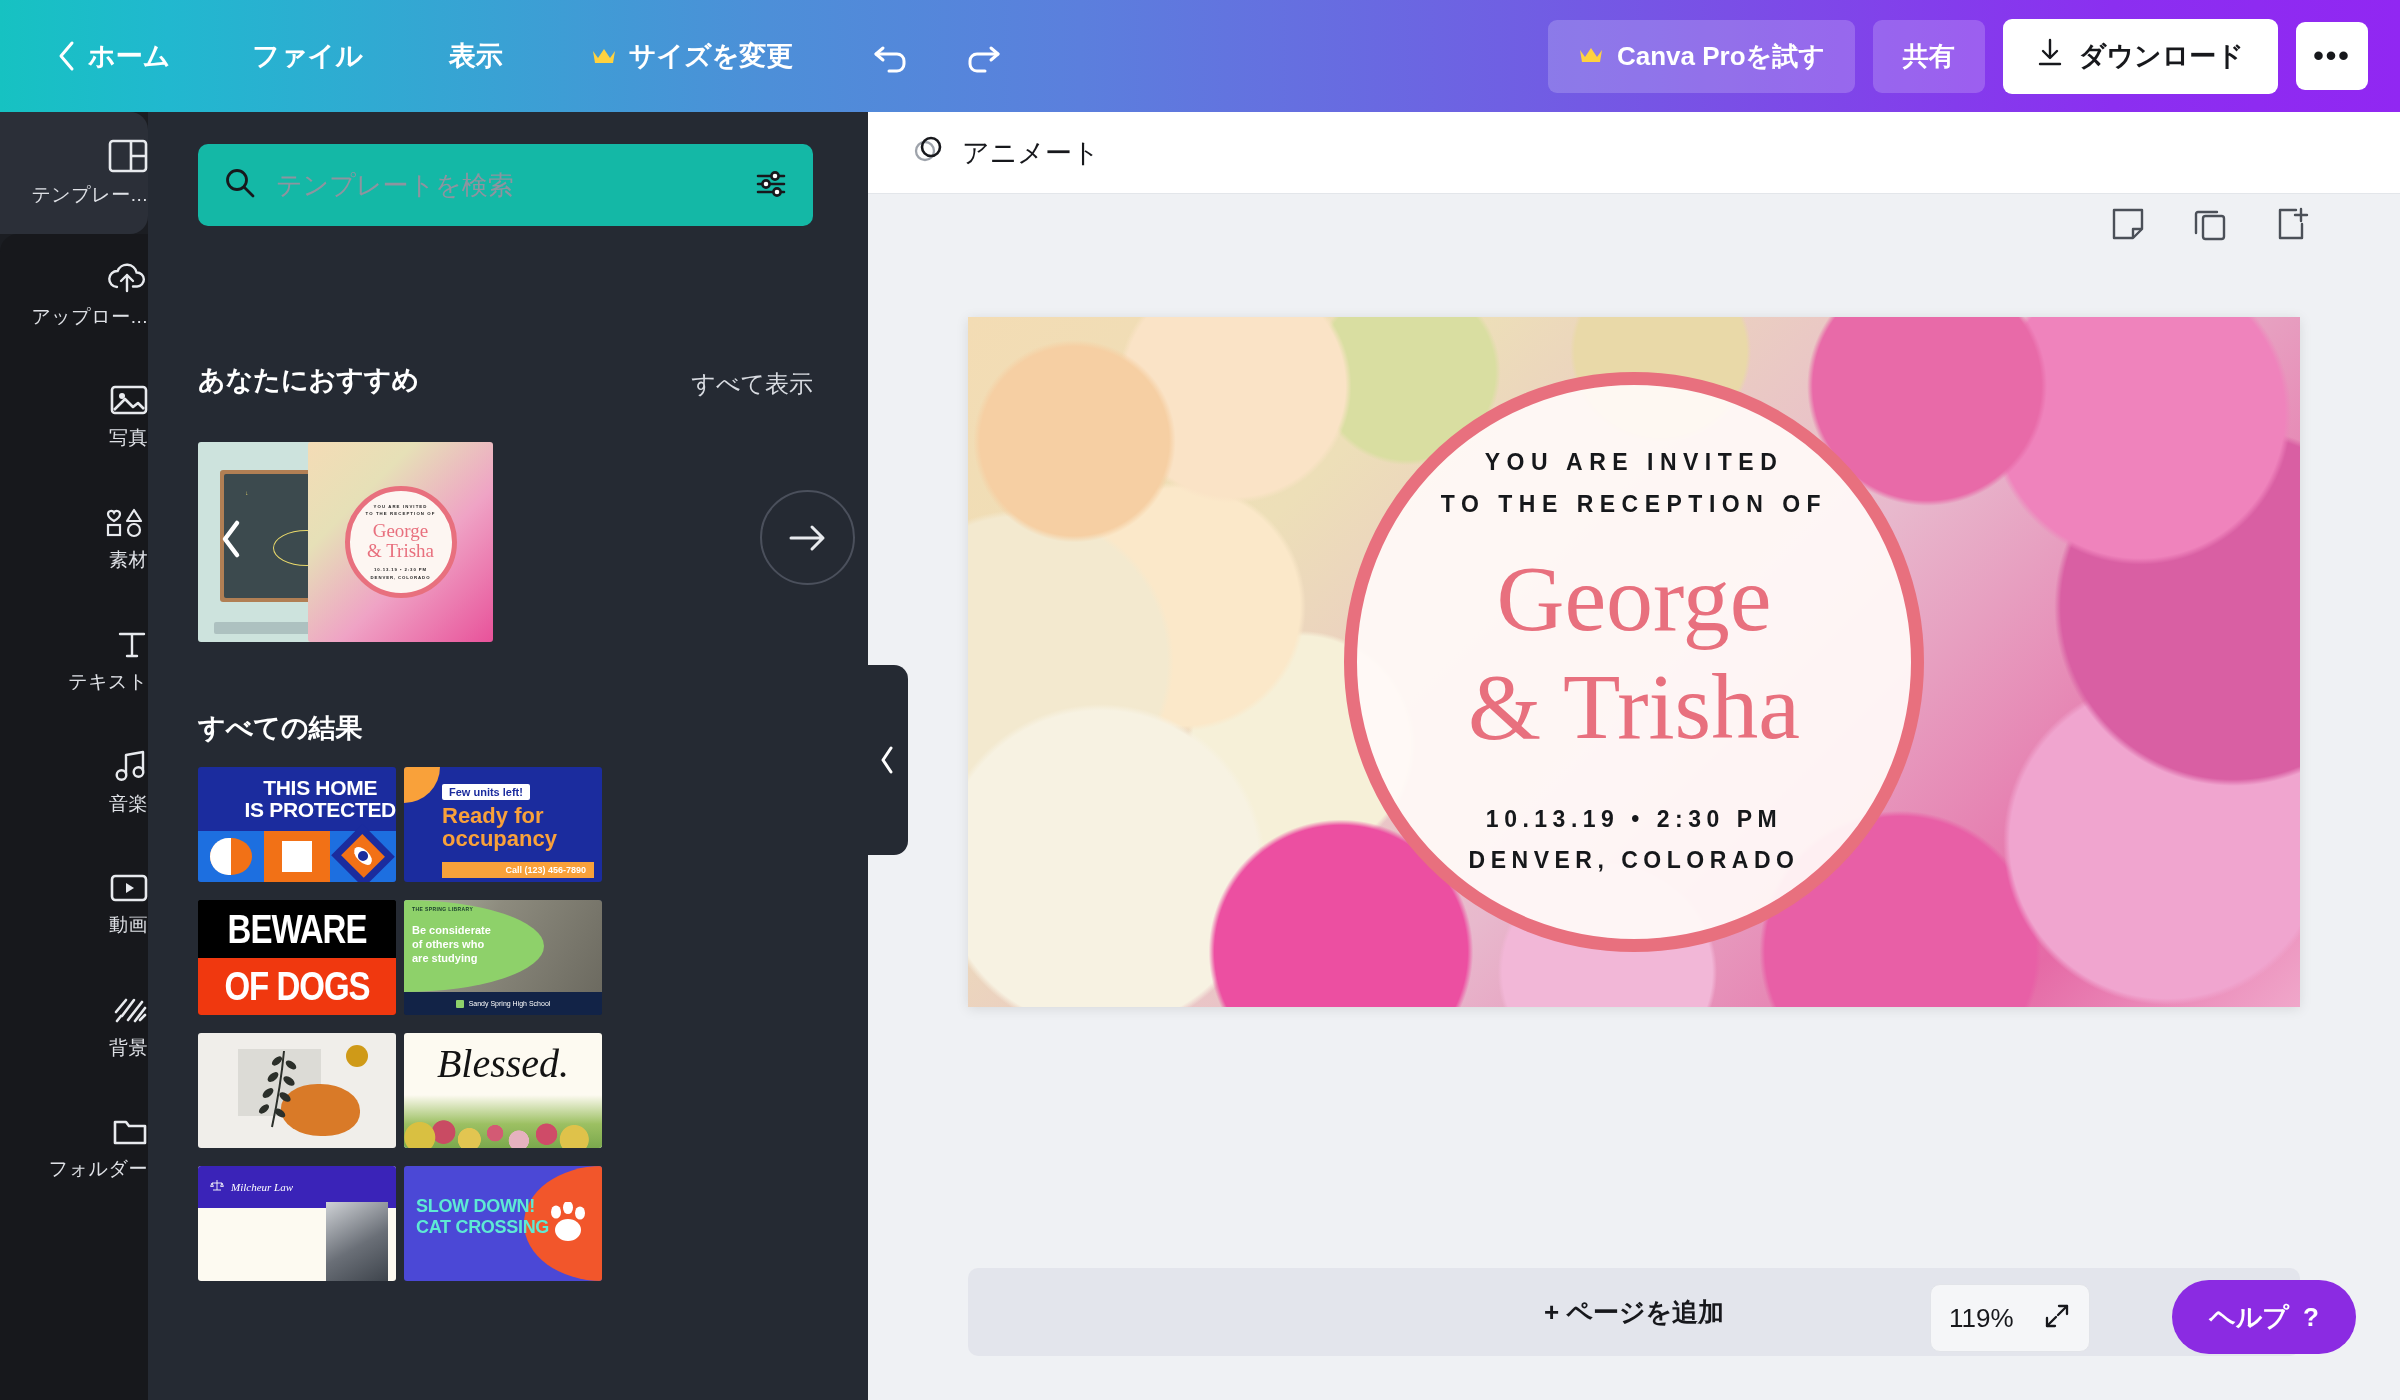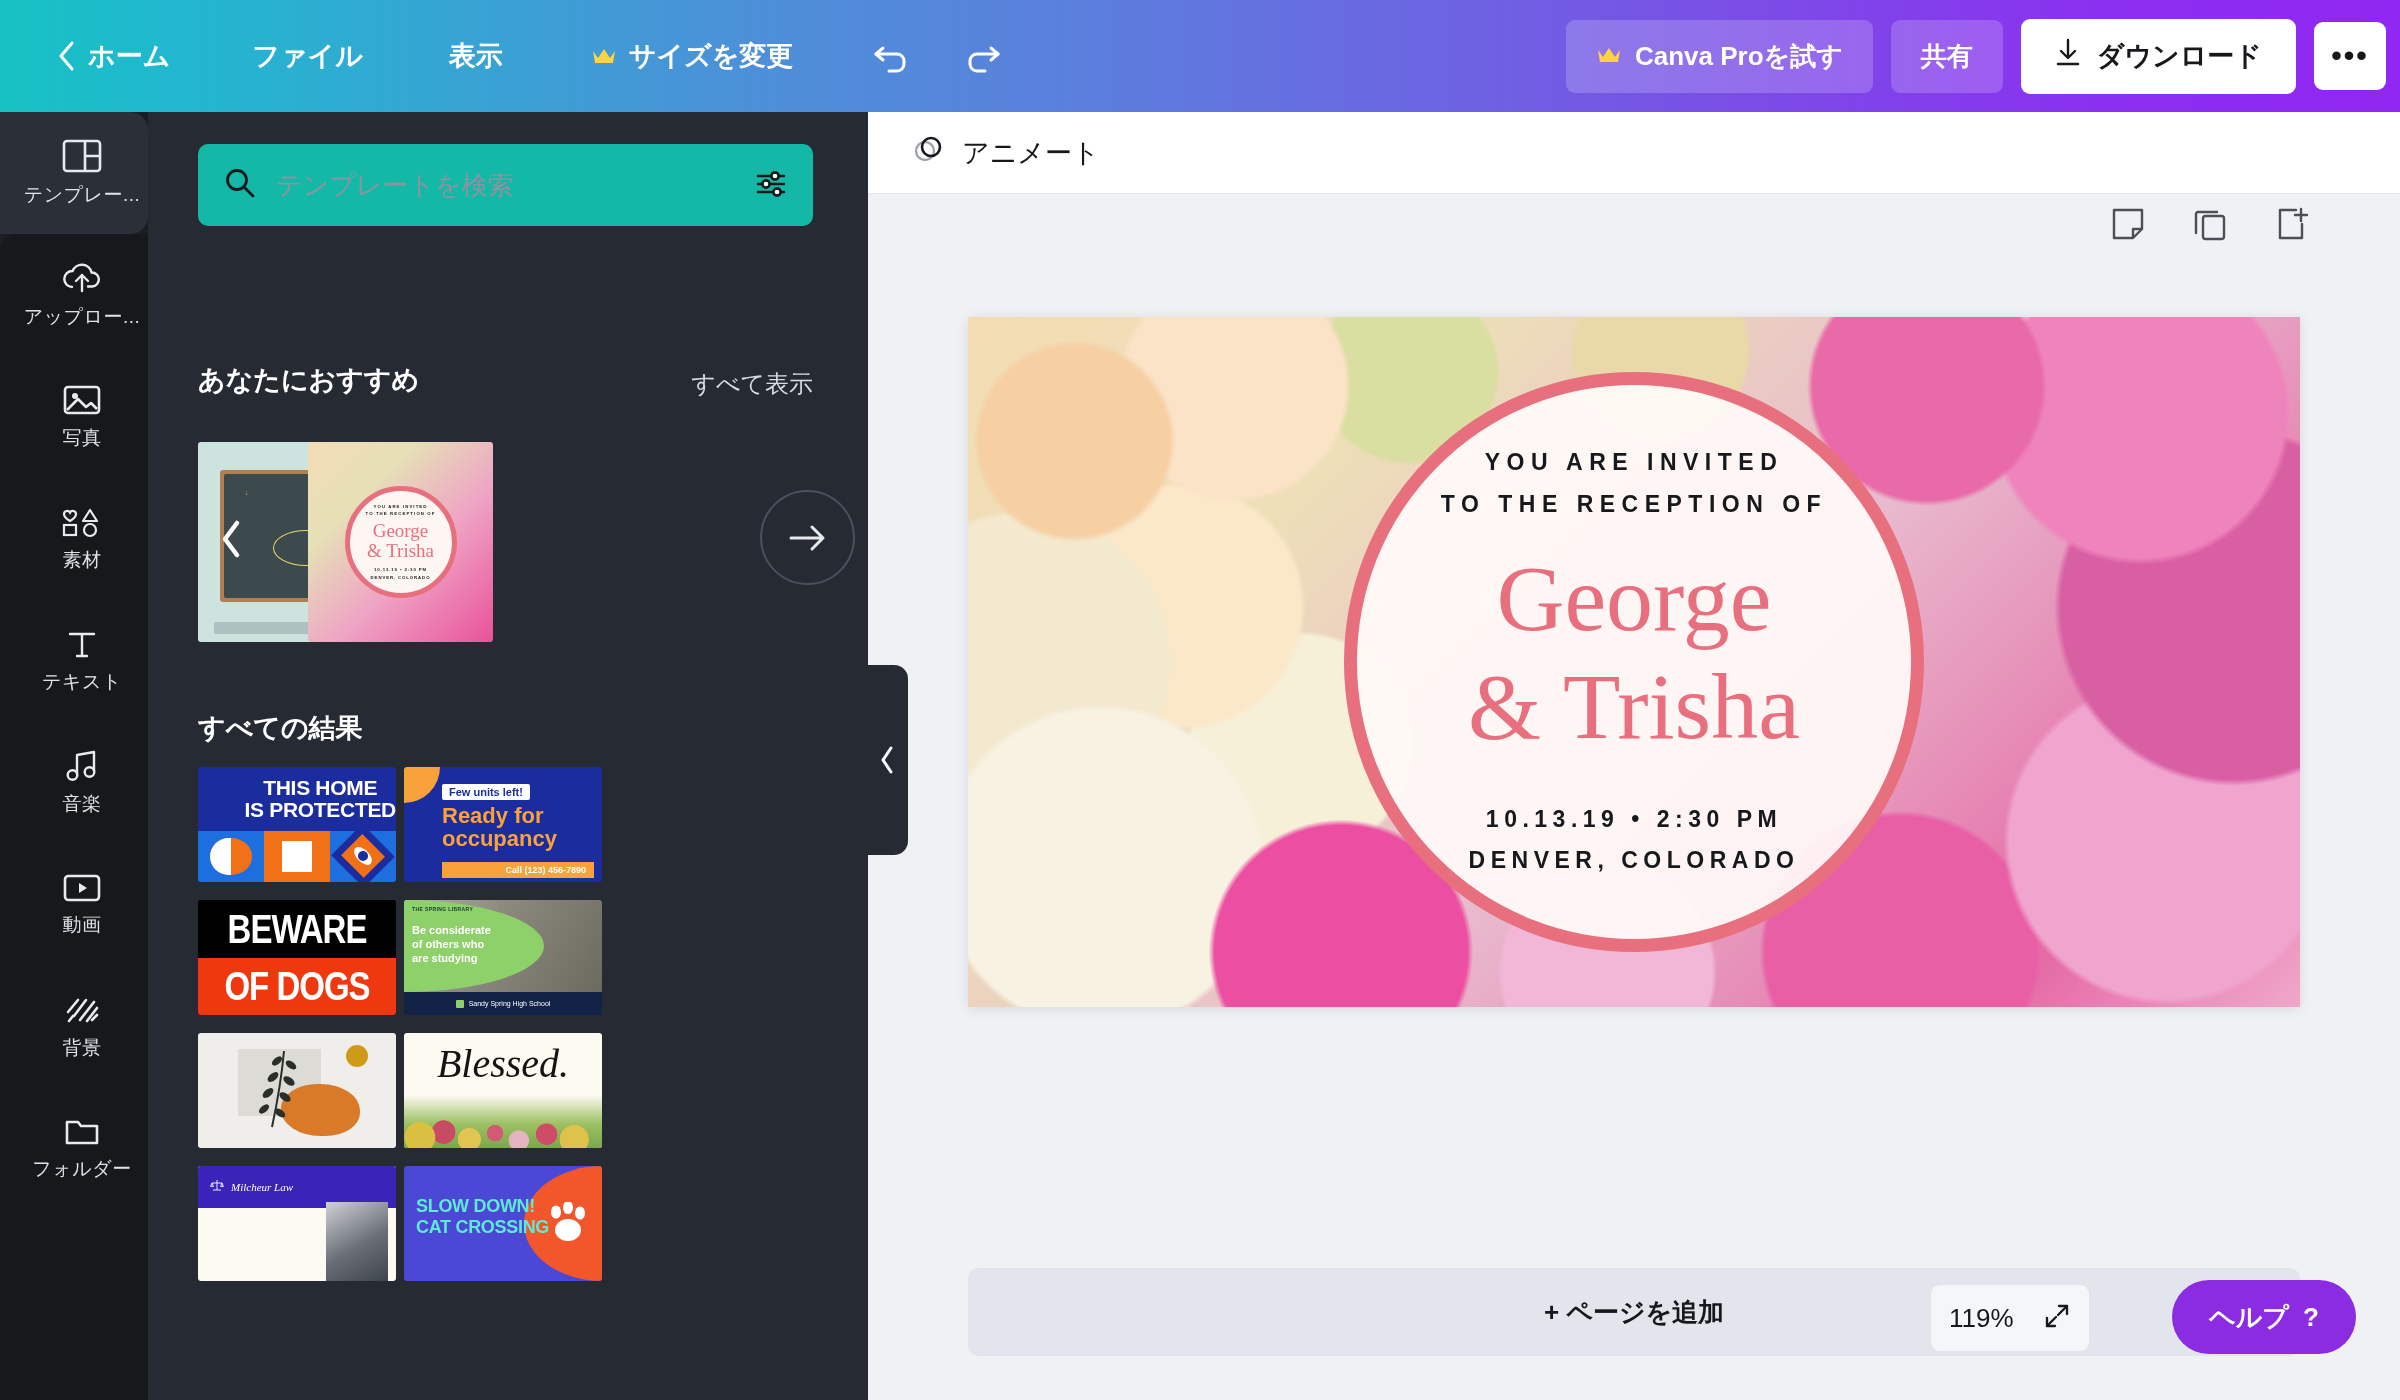--- a/index.html
+++ b/index.html
@@ -23,21 +23,21 @@
     white-space: nowrap;
   }
   #tb-home { margin-left: 38px; }
   #tb-file { margin-left: 46px; }
   #tb-view { margin-left: 50px; }
   #tb-resize { margin-left: 52px; }
   .tb-ico { display: inline-flex; align-items: center; }
   #tb-undo { margin-left: 46px; padding: 10px 16px; }
   #tb-redo { margin-left: 20px; padding: 10px 16px; }
 
-  #tb-right { margin-left: auto; display: flex; align-items: center; gap: 18px; padding-right: 14px; }
+  #tb-right { margin-left: auto; display: flex; align-items: center; gap: 18px; padding-right: 32px; }
   #btn-pro {
     background: rgba(255,255,255,0.19); color: #fff; font-size: 26px; font-weight: 600;
     border-radius: 9px; padding: 19px 30px; display: flex; align-items: center; gap: 13px;
     cursor: pointer; white-space: nowrap;
   }
   #btn-share {
     background: rgba(255,255,255,0.19); color: #fff; font-size: 26px; font-weight: 600;
     border-radius: 9px; padding: 19px 30px; cursor: pointer; white-space: nowrap;
   }
   #btn-download {
@@ -51,21 +51,21 @@
     justify-content: center; cursor: pointer; letter-spacing: 2px;
   }
 
   
   #rail {
     position: absolute; left: 0; top: 112px; width: 148px; height: 1288px;
     background: #1b1d22;
   }
   .rail-item {
     width: 148px; height: 122px; display: flex; flex-direction: column;
-    align-items: center; justify-content: center; gap: 9px; cursor: pointer;
+    align-items: flex-end; justify-content: center; gap: 9px; cursor: pointer;
     color: #dfe1e6;
     padding-left: 16px;
   }
   .rail-item.active { background: #2b2f38; border-radius: 0 18px 18px 0; }
   #rail-inner { position: absolute; left:0; top: 122px; width: 148px; height: 1166px; background: #17181c; border-radius: 18px 0 0 0;}
   .rail-label { font-size: 19px; font-weight: 500; letter-spacing: 0.5px; }
   .rail-ico svg { display: block; }
 
   
   #panel {

